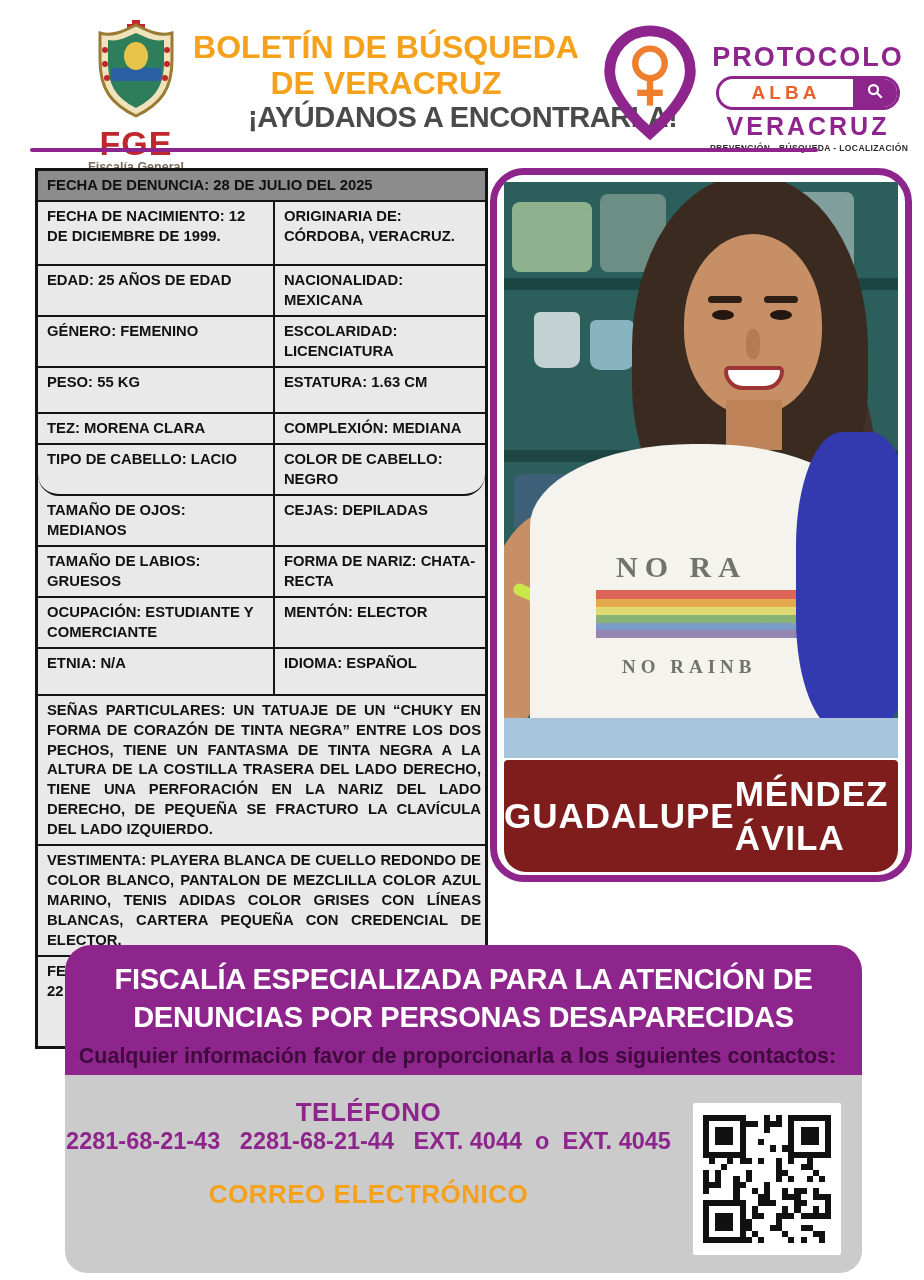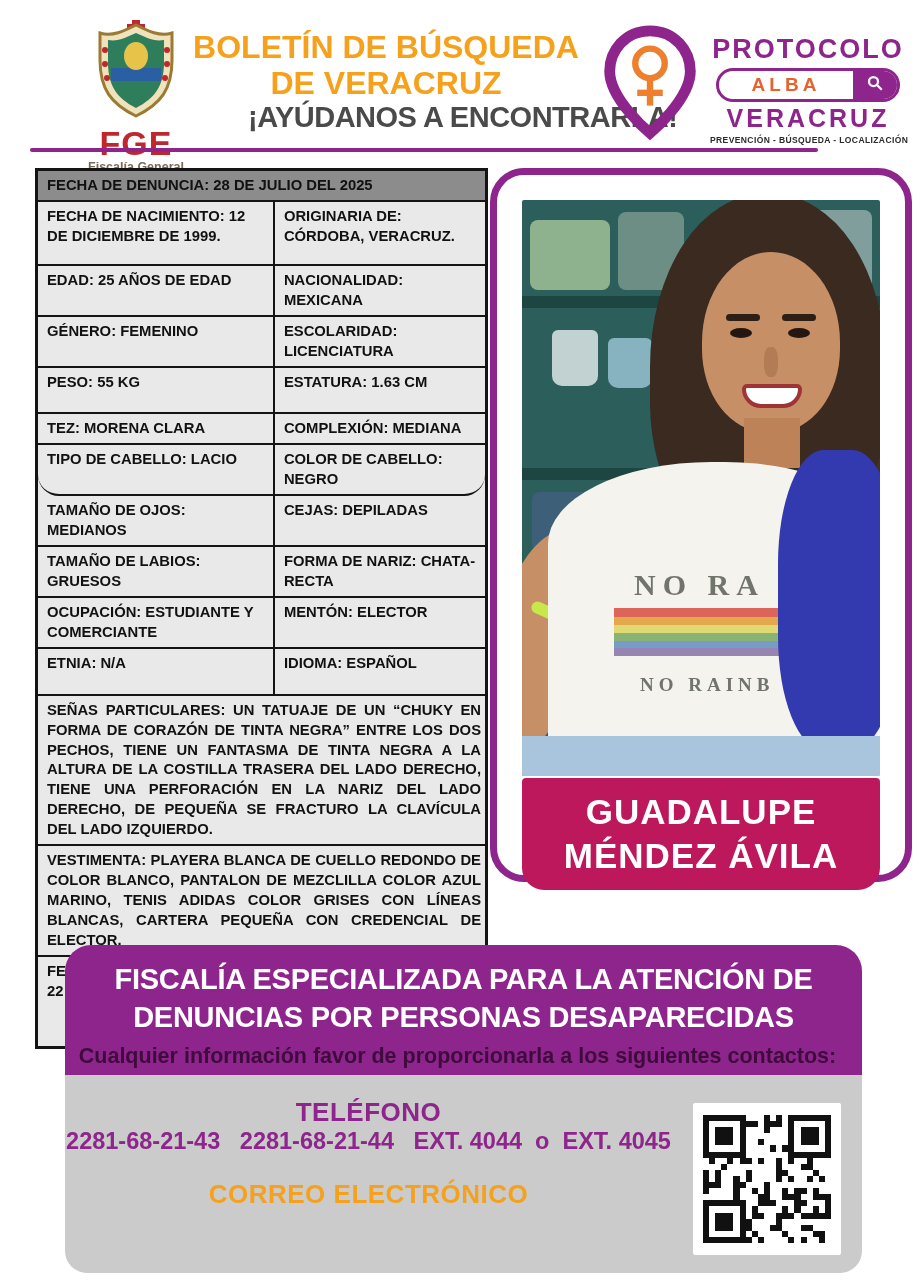--- a/index.html
+++ b/index.html
@@ -9,21 +9,21 @@
   
   .fge-block{position:absolute;left:52px;top:20px;width:168px;text-align:center;}
   .fge-abbr{color:#C0272D;font-weight:bold;font-size:34px;letter-spacing:1px;line-height:1;margin-top:2px;}
   .fge-sub{color:#7a6a5a;font-size:12.5px;font-weight:bold;line-height:1.15;}
   .title-block{position:absolute;left:178px;top:30px;width:416px;text-align:center;}
   .title-line{color:#F5A11C;font-weight:800;font-size:32px;line-height:1.12;letter-spacing:0px;}
   .subtitle{position:absolute;left:248px;top:101px;width:372px;text-align:center;
             color:#4a4a4a;font-weight:800;font-size:29px;letter-spacing:-0.5px;white-space:nowrap;}
   .alba-block{position:absolute;left:594px;top:24px;width:318px;display:flex;align-items:flex-start;}
   .alba-pin{width:112px;height:118px;flex:none;}
-  .alba-text{margin-left:4px;margin-top:12px;text-align:center;width:196px;}
+  .alba-text{margin-left:4px;margin-top:20px;text-align:center;width:196px;}
   .alba-protocolo{color:#8E258C;font-size:27px;font-weight:600;letter-spacing:2px;line-height:1;}
   .alba-pill{display:flex;align-items:stretch;border:3px solid #8E258C;border-radius:20px;overflow:hidden;
              margin:5px 6px 4px 6px;height:28px;background:#fff;}
   .alba-pill-name{flex:1;display:flex;align-items:center;justify-content:center;
                   color:#E8622D;font-weight:800;font-size:19px;letter-spacing:4px;}
   .alba-pill-mag{width:44px;background:#8E258C;display:flex;align-items:center;justify-content:center;}
   .alba-veracruz{color:#8E258C;font-size:25px;font-weight:700;letter-spacing:3px;line-height:1;}
   .alba-tagline{color:#2b2b2b;font-size:8.5px;font-weight:bold;letter-spacing:0.4px;margin-top:4px;white-space:nowrap;}
   .header-rule{position:absolute;left:30px;top:148px;width:788px;height:4px;background:#8E258C;border-radius:2px;}
 
@@ -33,21 +33,21 @@
   .d-row:last-child{border-bottom:none;}
   .d-head{background:#8c8c8c;color:#101010;font-weight:bold;font-size:15.5px;padding:5px 9px;min-height:20px;}
   .cell{font-weight:bold;font-size:14.8px;line-height:1.35;color:#111;padding:5px 4px 4px 9px;
         white-space:pre-line;box-sizing:border-box;}
   .cell.l{width:53%;border-right:2.5px solid #141414;}
   .cell.r{width:47%;}
   .cell.full{width:100%;text-align:justify;}
 
   
   .photo-card{position:absolute;left:490px;top:168px;width:422px;height:714px;box-sizing:border-box;
-              border:7px solid #8E258C;border-radius:34px;background:#fff;padding:25px;}
+              border:7px solid #8E258C;border-radius:34px;background:#fff;padding:7px;}
   .photo{position:relative;width:100%;height:576px;background:#2c5f5b;overflow:hidden;border-radius:2px;}
   .shelf-band{position:absolute;left:0;width:100%;height:12px;background:#1d4542;}
   .shelf-item{position:absolute;border-radius:8px;opacity:.8;}
   .hair{position:absolute;left:128px;top:-6px;width:236px;height:360px;background:#3a2a20;
         border-radius:48% 48% 42% 42%;}
   .hair-lock-l{position:absolute;left:140px;top:210px;width:58px;height:210px;background:#42302a;border-radius:40%;}
   .hair-lock-r{position:absolute;left:310px;top:200px;width:62px;height:230px;background:#42302a;border-radius:40%;}
   .face{position:absolute;left:180px;top:52px;width:138px;height:180px;background:#c78f66;border-radius:50% 50% 46% 46%;}
   .brow{position:absolute;top:62px;width:34px;height:7px;background:#2e1f16;border-radius:4px;}
   .eye{position:absolute;top:76px;width:22px;height:10px;background:#241711;border-radius:50%;}
@@ -61,22 +61,22 @@
                font-size:30px;letter-spacing:7px;font-weight:600;}
   .shirt-text2{position:absolute;left:118px;top:474px;color:#70746b;font-family:"Liberation Serif",serif;
                font-size:19px;letter-spacing:5px;font-weight:600;}
   .rainbow{position:absolute;left:92px;top:408px;width:218px;height:48px;
            background:linear-gradient(180deg,#db584b 0 18%,#e2a23e 18% 36%,#ded76a 36% 52%,
                       #7fae6a 52% 68%,#6e93c4 68% 84%,#8d7cab 84% 100%);opacity:.92;}
   .sleeve{position:absolute;right:-18px;top:250px;width:120px;height:300px;background:#3339ae;border-radius:38%;}
   .jeans{position:absolute;left:0;bottom:0;width:100%;height:40px;background:#a9c4dd;}
   .arm{position:absolute;left:-30px;top:330px;width:90px;height:230px;background:#c78f66;border-radius:40%;transform:rotate(18deg);}
   .bracelet{position:absolute;left:8px;top:408px;width:44px;height:12px;background:#c8e84a;border-radius:6px;transform:rotate(24deg);}
-  .name-plate{margin-top:2px;height:112px;background:#be185d;border-radius:4px 4px 22px 22px;
-              display:flex;flex-direction:column;align-items:center;justify-content:center;}
+  .name-plate{margin-top:2px;height:112px;background:#7f1d1d;border-radius:4px 4px 22px 22px;
+              display:flex;flex-direction:row;align-items:center;justify-content:center;}
   .name-line{color:#fff;font-weight:800;font-size:35px;letter-spacing:1px;line-height:1.25;}
 
   
   .banner{position:absolute;left:65px;top:945px;width:797px;box-sizing:border-box;background:#8E258C;
           border-radius:26px 26px 0 0;text-align:center;padding-top:16px;}
   .banner-line{color:#fff;font-weight:800;font-size:29px;line-height:1.3;letter-spacing:-0.3px;}
   .banner-strip{color:#3f0a3c;font-weight:800;font-size:21.5px;padding:8px 18px 9px 6px;}
   .contact-panel{position:absolute;left:65px;top:1075px;width:797px;height:198px;background:#cbcbcb;
                  border-radius:0 0 22px 22px;display:flex;}
   .contact-left{flex:1;text-align:center;padding-top:22px;}

